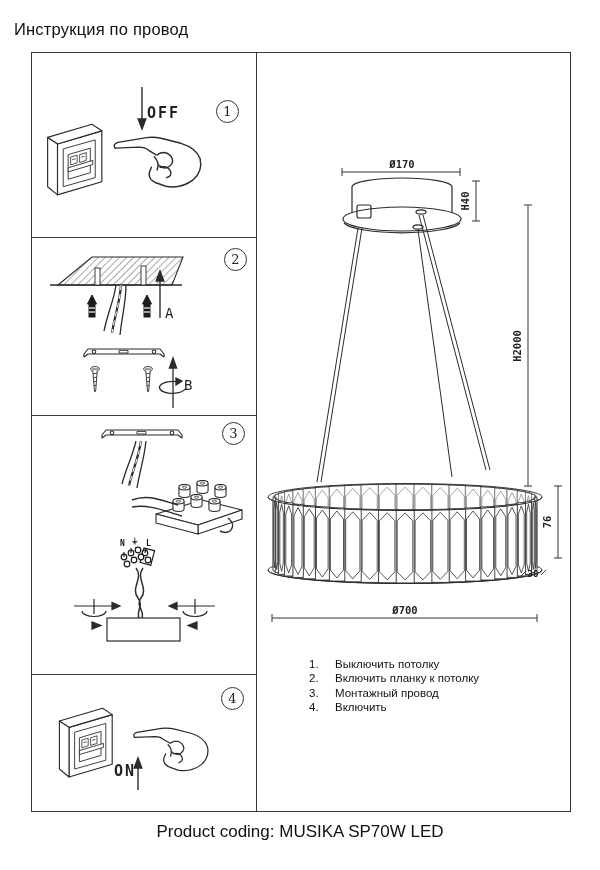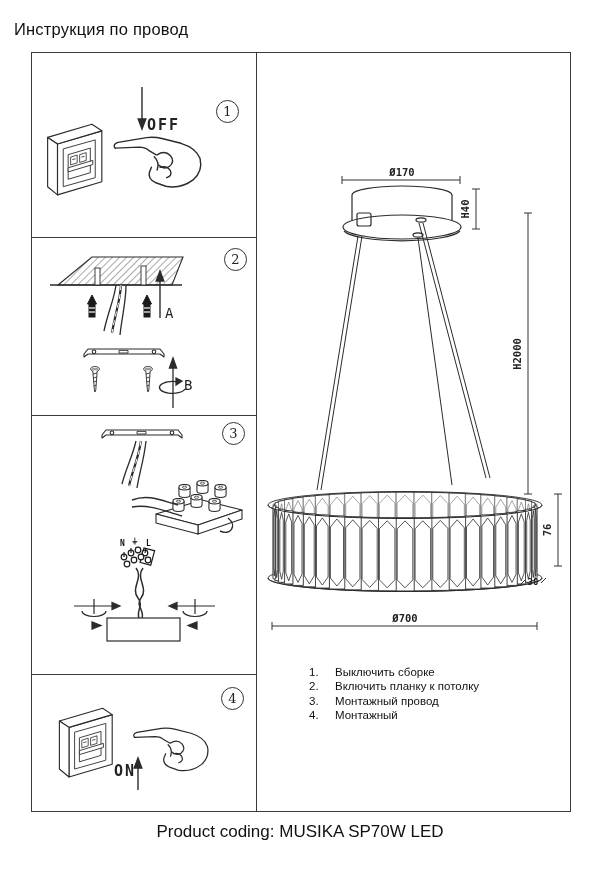--- a/index.html
+++ b/index.html
@@ -25,21 +25,21 @@
   .p1{height:185px;}.p2{height:178px;}.p3{height:259px;}.p4{height:136px;}
   .badge{
     position:absolute;width:21px;height:21px;border:1.4px solid #333;border-radius:50%;
     display:flex;align-items:center;justify-content:center;
     font:13px "DejaVu Serif",serif;color:#222;background:#fff;
   }
   .swlabel{
     position:absolute;font-family:"DejaVu Sans Mono",monospace;font-size:15px;
     font-weight:bold;letter-spacing:2px;color:#222;
   }
-  .right{position:absolute;left:225px;top:8px;width:313px;height:758px;text-decoration:underline;}
+  .right{position:absolute;left:225px;top:0;width:313px;height:758px;text-decoration:underline;}
   .right > svg{position:absolute;left:0;top:0;}
   .dimtext{font-family:"DejaVu Sans Mono",monospace;font-size:10.5px;fill:#222;font-weight:bold;}
   .dimsmall{font-family:"DejaVu Sans Mono",monospace;font-size:9px;fill:#222;font-weight:bold;}
   .wiretext{font-family:"DejaVu Sans Mono",monospace;font-size:8px;fill:#111;font-weight:bold;}
   .ablabel{font-family:"DejaVu Sans Mono",monospace;font-size:14px;fill:#222;}
   .instructions{
     position:absolute;left:52px;top:604px;font-size:11.5px;color:#111;line-height:14.3px;
   }
   .instructions .row{display:flex;}
   .instructions .num{width:26px;}
@@ -117,21 +117,21 @@
 
     <div class="panel p1">
       <svg width="225" height="185" viewBox="0 0 225 185">
         <use href="#switchbox" x="8" y="68" width="76" height="78"></use>
         <use href="#hand" x="80" y="76" width="96" height="63"></use>
         <g stroke="#2b2b2b" stroke-width="1.4" fill="#2b2b2b">
           <line x1="110" y1="34" x2="110" y2="69"></line>
           <polygon points="106.2,66 113.8,66 110,76"></polygon>
         </g>
       </svg>
-      <span class="swlabel" style="left:115px;top:63px;">OFF</span>
+      <span class="swlabel" style="left:115px;top:51px;">OFF</span>
       <div class="badge" style="left:184px;top:47px;">1</div>
     </div>
 
     <div class="panel p2">
       <svg width="225" height="178" viewBox="0 0 225 178">
         <g>
           <polygon points="26,47 60,19 151,19 140,47" fill="url(#hatch)" stroke="#2b2b2b" stroke-width="1.1"></polygon>
           <line x1="18" y1="47" x2="150" y2="47" stroke="#2b2b2b" stroke-width="1.3"></line>
           <rect x="63" y="30" width="5" height="17" fill="#fff" stroke="#2b2b2b" stroke-width="0.9"></rect>
           <rect x="109" y="28" width="5" height="19" fill="#fff" stroke="#2b2b2b" stroke-width="0.9"></rect>
@@ -353,31 +353,31 @@
       <text class="dimtext" x="212" y="148" text-anchor="middle" transform="rotate(-90 212 148)">H40</text>
       <text class="dimtext" x="264" y="293" text-anchor="middle" transform="rotate(-90 264 293)">H2000</text>
       <text class="dimtext" x="294" y="469" text-anchor="middle" transform="rotate(-90 294 469)">76</text>
       <text class="dimsmall" x="276" y="524" text-anchor="middle">30</text>
       <text class="dimtext" x="148" y="561" text-anchor="middle">Ø700</text>
     </svg>
 
     <div class="instructions">
       <div class="row">
         <span class="num">1.</span>
-        <span>Выключить сборке</span>
+        <span>Выключить потолку</span>
       </div>
       <div class="row">
         <span class="num">2.</span>
         <span>Включить планку к потолку</span>
       </div>
       <div class="row">
         <span class="num">3.</span>
         <span>Монтажный провод</span>
       </div>
       <div class="row">
         <span class="num">4.</span>
-        <span>Монтажный</span>
+        <span>Включить</span>
       </div>
     </div>
   </div>
 </div>
 
 <div class="footer">Product coding: MUSIKA SP70W LED</div>
 
 </body></html>

